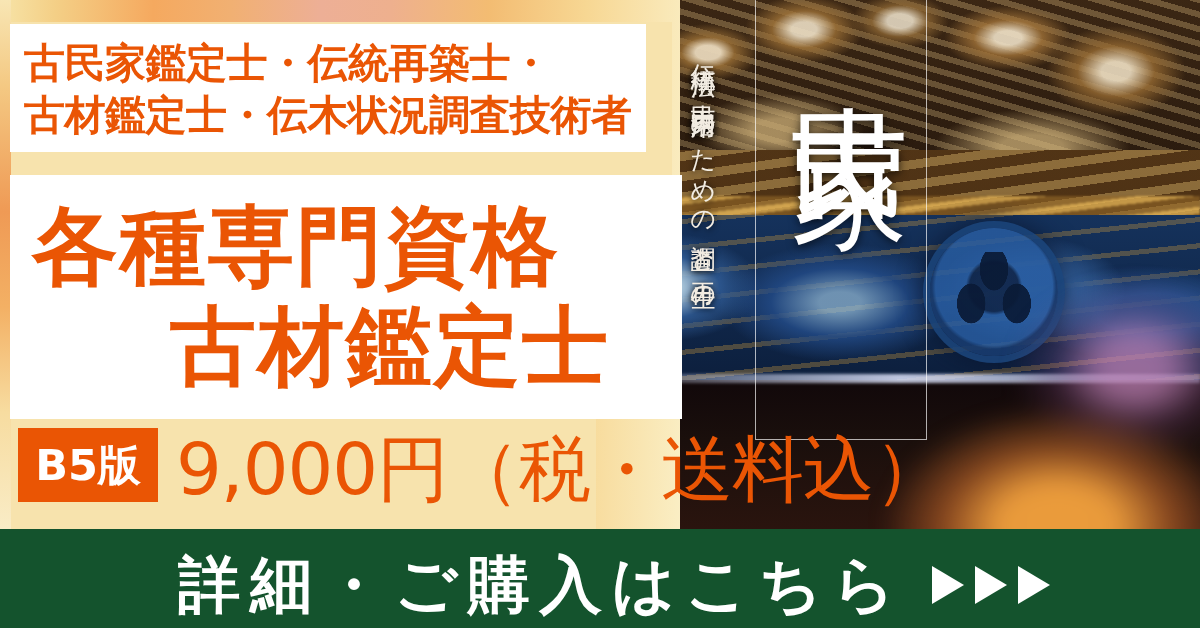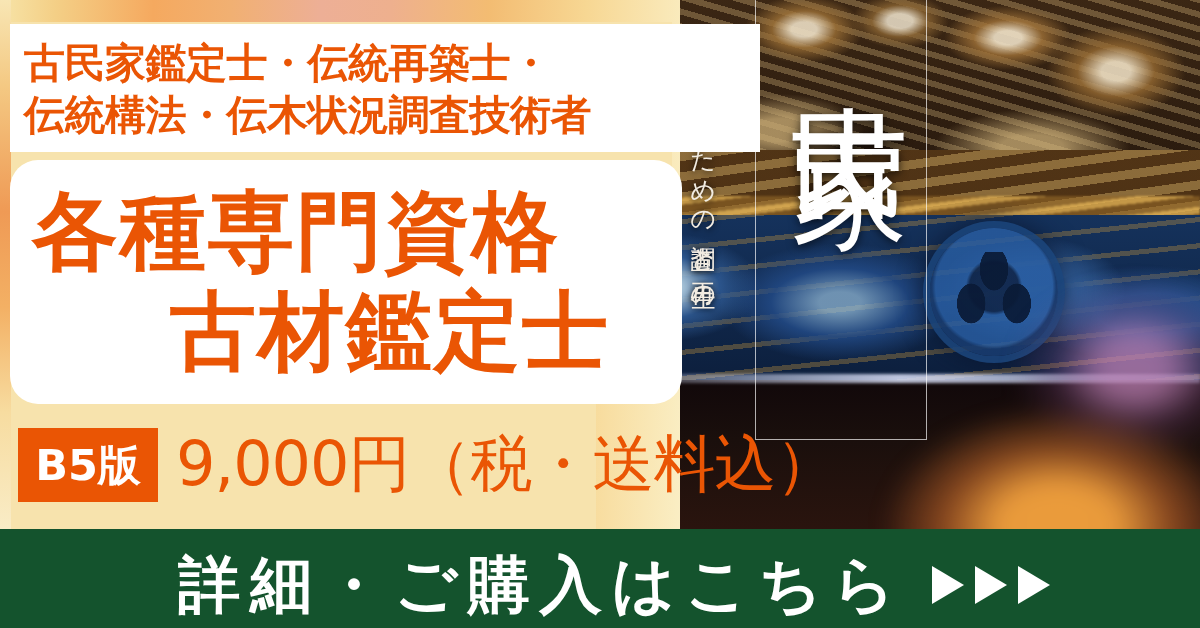--- a/index.html
+++ b/index.html
@@ -150,41 +150,40 @@
   }
   
   .edge-strip {
     position:absolute; left:0; top:0; width:11px; height:529px;
     background:linear-gradient(180deg,#f8e6b4 0%, #f4c983 16%, #ef9a55 40%, #f3b064 58%, #f7dca0 78%, #f9ecc6 100%);
   }
 
   
   .card-sub {
     position:absolute; left:10px; top:24px;
-    width:750px; height:128px;
+    width:636px; height:128px;
     background:#ffffff;
   }
   .sub-text {
     position:absolute; left:14px; top:14px;
     width:706px;
     font-family:"DejaVu Sans","Liberation Sans",sans-serif;
     font-weight:bold;
     font-size:41px;
     line-height:1.26;
     color:#ea5504;
     letter-spacing:-0.5px;
     white-space:nowrap;
   }
 
   
   .card-main {
-    position:absolute; left:10px; top:160px;
+    position:absolute; left:10px; top:175px;
     width:672px; height:244px;
     background:#ffffff;
-    border-radius:28px;
   }
   .main-line {
     font-family:"DejaVu Sans","Liberation Sans",sans-serif;
     font-weight:bold;
     color:#ea5504;
     font-size:86px;
     line-height:1.0;
     letter-spacing:2px;
     white-space:nowrap;
     position:absolute;
@@ -203,21 +202,21 @@
     font-family:"DejaVu Sans","Liberation Sans",sans-serif;
     font-weight:bold;
     font-size:43px;
     color:#ffffff;
     letter-spacing:0px;
     line-height:1;
   }
   .price {
     position:absolute; left:176px; top:431px;
     font-family:"DejaVu Sans","Liberation Sans",sans-serif;
-    font-size:62px;
+    font-size:72px;
     line-height:1.08;
     color:#ea5504;
     letter-spacing:-1px;
     white-space:nowrap;
   }
 
   
   .cta {
     position:absolute; left:0; top:529px;
     width:1200px; height:111px;
@@ -263,21 +262,21 @@
     <div class="v-sub">伝統構法　古民家活用のための調査と再生の</div>
   </div>
 
   <div class="bg-warm"></div>
   <div class="panel-cream"></div>
   <div class="edge-strip"></div>
 
   <div class="card-sub">
     <div class="sub-text">
       <div>古民家鑑定士・伝統再築士・</div>
-      <div>伝統構法・伝木状況調査技術者</div>
+      <div>古材鑑定士・伝木状況調査技術者</div>
     </div>
   </div>
 
   <div class="card-main">
     <div class="main-line main-line-1">各種専門資格</div>
     <div class="main-line main-line-2">古材鑑定士</div>
   </div>
 
   <div class="badge-b5">
     <span>B5版</span>

